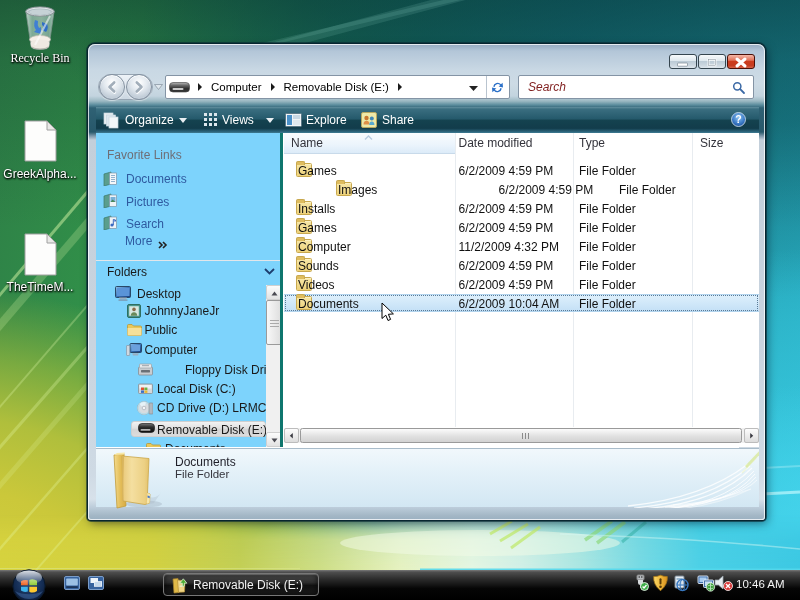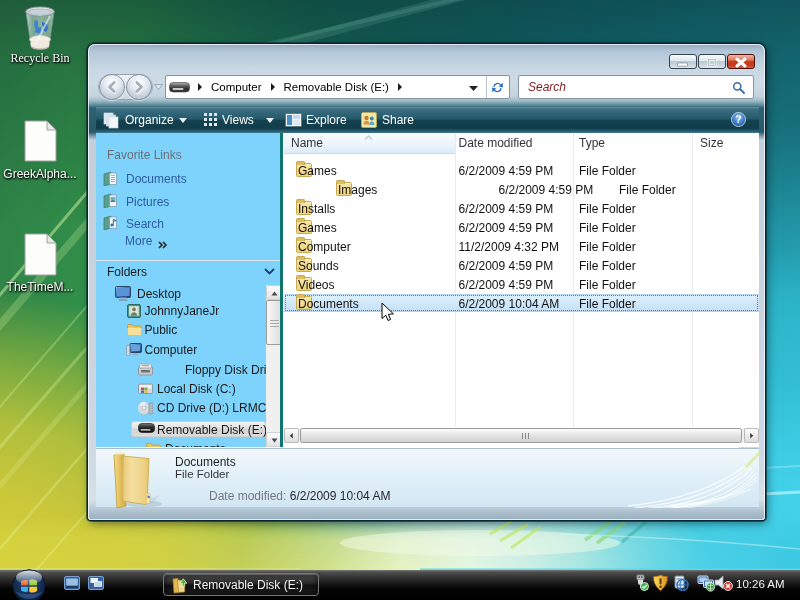--- a/index.html
+++ b/index.html
@@ -523,21 +523,20 @@
           <path d="M39,46 Q48,48 52,40 L44,52 Q38,54 34,52 Z" fill="#aab6c4" opacity="0.3"></path>
           <path d="M4,4 L14,2.5 L16,55 L7,57 Z" fill="url(#fback)" stroke="#c09a3a" stroke-width="0.8"></path>
           <path d="M4,4 L7,2 L15,1.5 L14,3.5 Z" fill="#f8e8a8"></path>
           <path d="M12,5 L39,7.5 L37.5,42 L40,43 L39.5,52 L35,53.5 L13,50 Z" fill="url(#ffront)" stroke="#caa648" stroke-width="0.8"></path>
           <path d="M37.5,42 L40,43 L39.5,52 L36.8,52.8 Z" fill="#f6e6ac"></path>
           <path d="M37.6,44.5 L39.8,45.2 L39.7,47.2 L37.5,46.6 Z" fill="#4a78c8"></path>
           <path d="M12,5 L14,5.2 L12.8,50 L13,50 L12,50 Z" fill="#d8b45c"></path>
         </svg>
         <div style="position:absolute;left:79px;top:5.5px;font-size:12px;color:#1e1e28;">Documents</div>
         <div style="position:absolute;left:79px;top:19px;font-size:11.5px;color:#35353d;">File Folder</div>
-        <div style="position:absolute;left:113px;top:39.5px;font-size:12px;color:#76767e;">Date modified: <span style="color:#27272f;">6/2/2009 10:04 AM</span></div>
       </div>
     </div>
   </div>
 
   <div id="taskbar">
     <svg width="34" height="34" viewBox="0 0 34 34" style="position:absolute;left:12px;top:-1px;">
       <defs>
         <radialGradient id="orb" cx="0.5" cy="0.4" r="0.65">
             <stop offset="0" stop-color="#2a4a7c"></stop>
             <stop offset="0.7" stop-color="#122a50"></stop>
@@ -613,15 +612,15 @@
         <rect x="6.5" y="6" width="10" height="7.5" rx="1" fill="#3a6aa8" stroke="#e4eef8" stroke-width="0.9"></rect>
         <rect x="7.9" y="7.4" width="7.2" height="4.7" fill="#c8e0f4"></rect>
         <circle cx="13.5" cy="13" r="4.2" fill="#3a9e3a" stroke="#fff" stroke-width="0.7"></circle>
         <path d="M10.5,12 Q13.5,10 16.5,12 M10.5,14 Q13.5,16 16.5,14 M13.5,9.2 L13.5,16.8" stroke="#d8f0d8" stroke-width="0.7" fill="none"></path>
       </svg>
     <svg width="20" height="18" viewBox="0 0 20 18" style="position:absolute;left:714px;top:4px;">
         <path d="M1,6 L4.5,6 L9,2 L9,15 L4.5,11 L1,11 Z" fill="#e8eef2" stroke="#9aa4ac" stroke-width="0.8"></path>
         <circle cx="14" cy="12" r="4.5" fill="#d83838" stroke="#fff" stroke-width="0.8"></circle>
         <path d="M12,10 L16,14 M16,10 L12,14" stroke="#fff" stroke-width="1.4"></path>
       </svg>
-    <div style="position:absolute;left:736px;top:8px;width:62px;font-size:11.5px;color:#f4f4f4;">10:26 AM</div>
+    <div style="position:absolute;left:736px;top:8px;width:62px;font-size:11.5px;color:#f4f4f4;">10:46 AM</div>
   </div>
 </div>
 
 </body></html>

